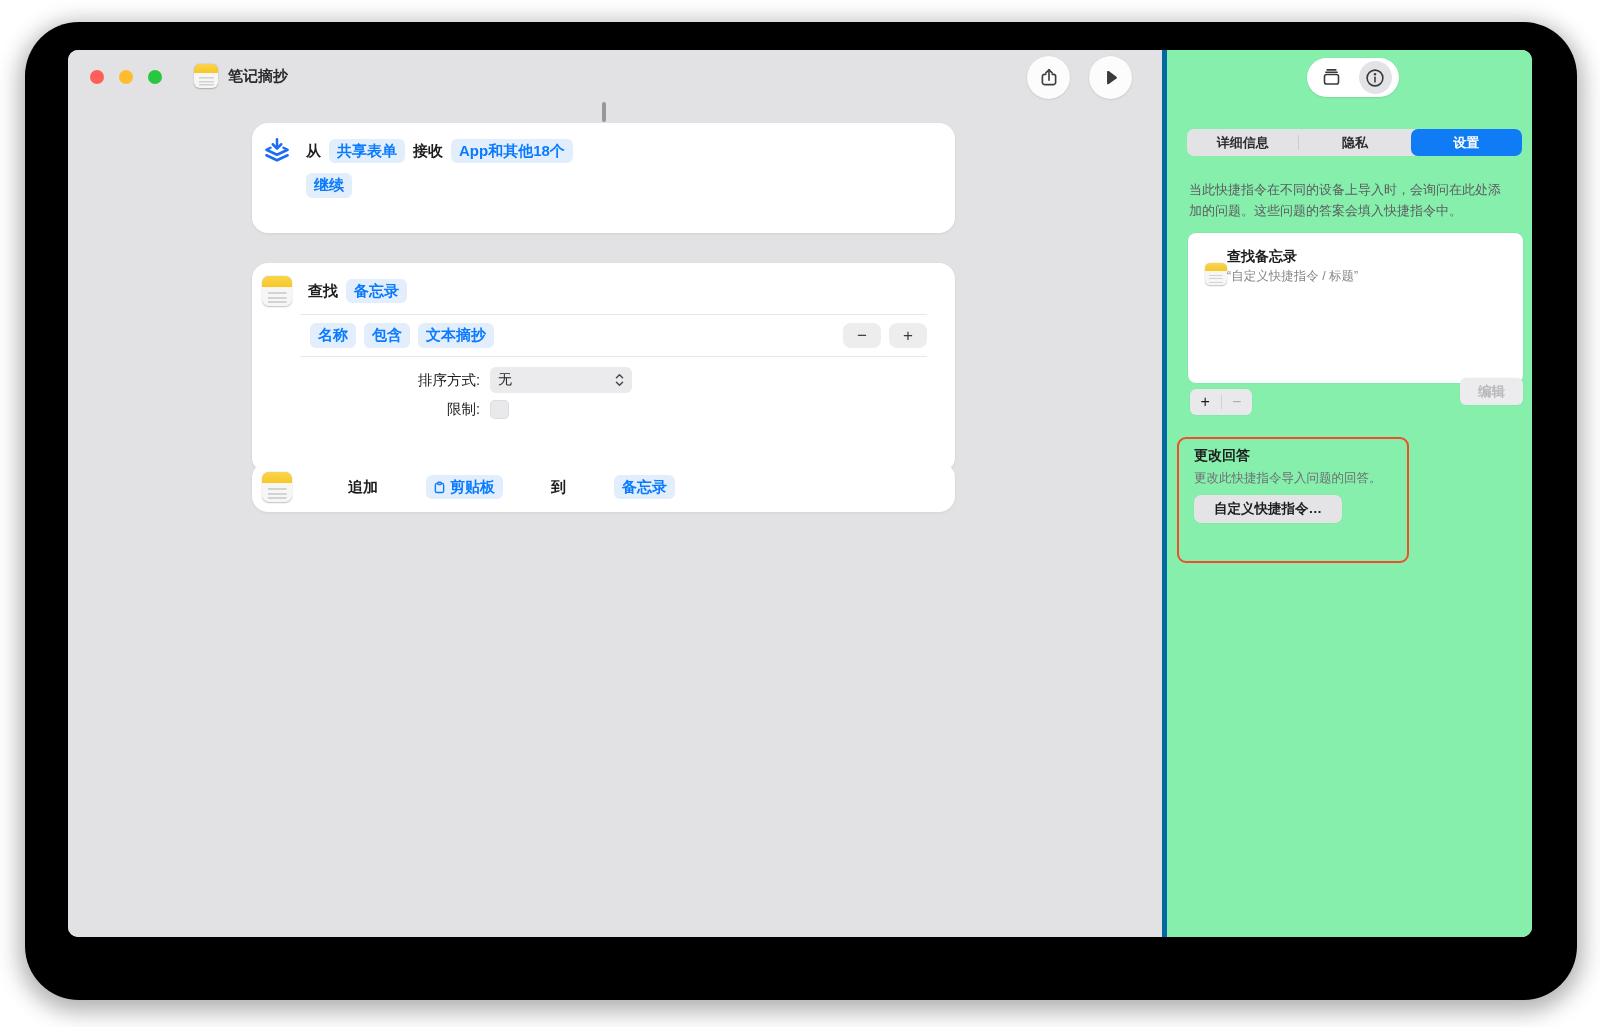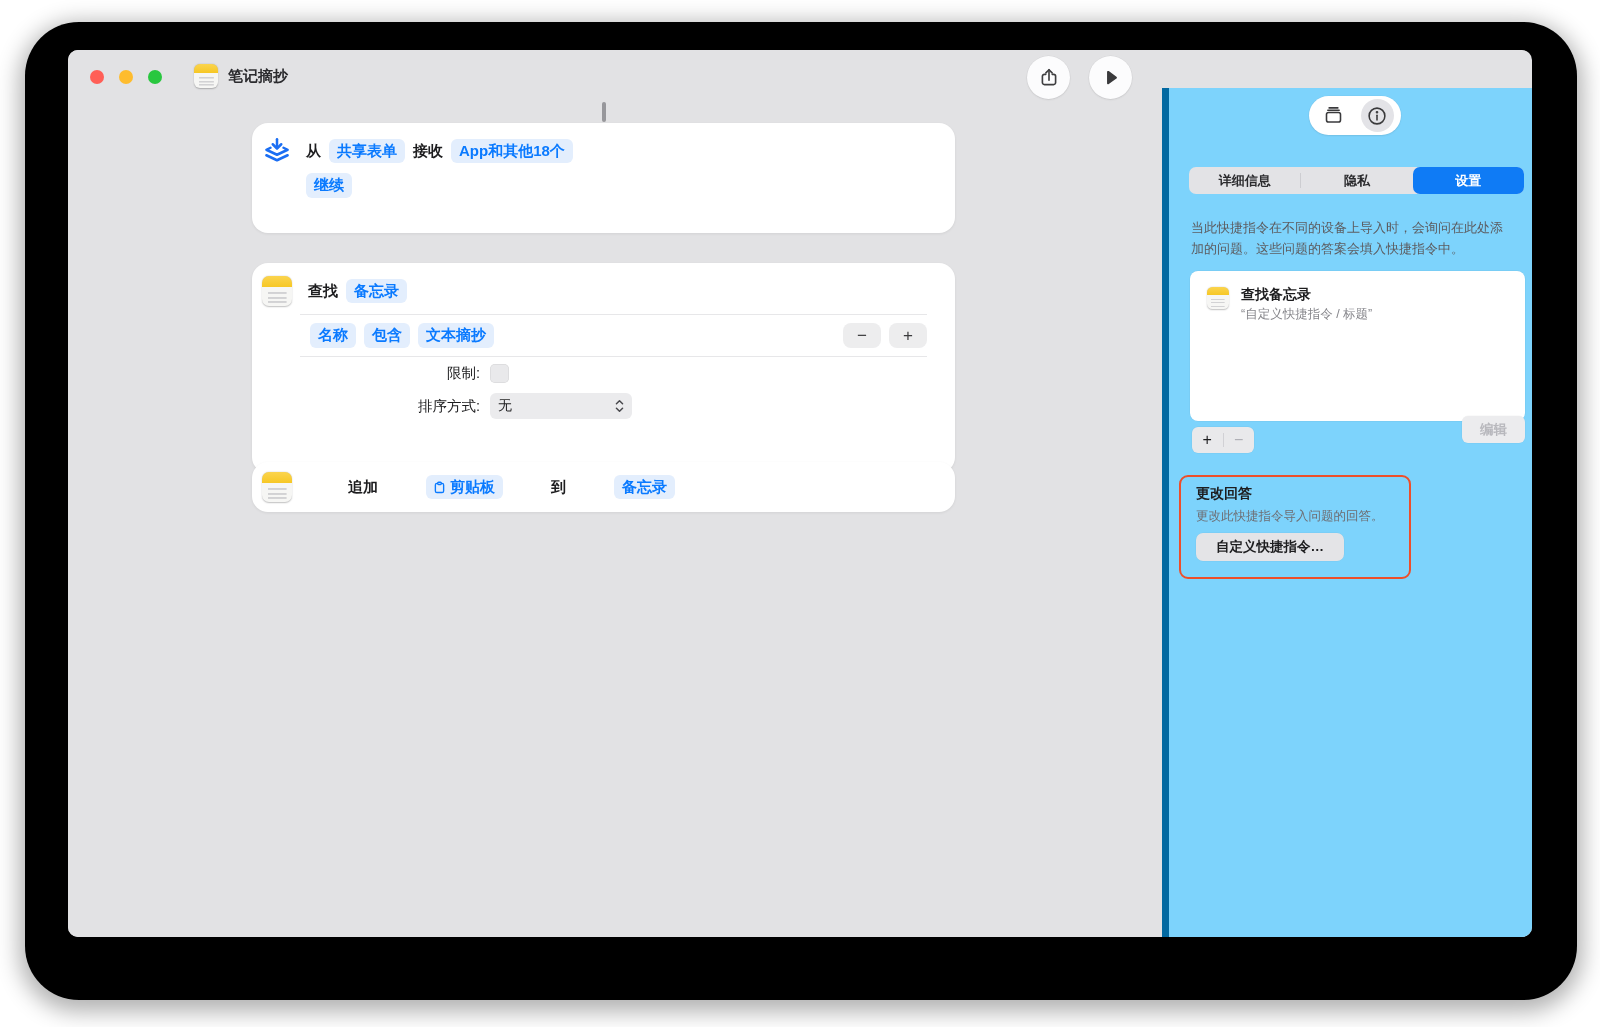--- a/index.html
+++ b/index.html
@@ -53,48 +53,48 @@
       linear-gradient(#d2d2d4,#d2d2d4),
       linear-gradient(#d2d2d4,#d2d2d4),
       linear-gradient(#d2d2d4,#d2d2d4),
       linear-gradient(180deg,#fbd44e 0%,#f6c724 100%);
     background-size:62% 6.5%,62% 6.5%,62% 6.5%,100% 38%;
     background-position:50% 58%,50% 74%,50% 90%,0 0;
     background-repeat:no-repeat;}
   .notes-icon.sm{width:24px;height:24px;border-radius:6px;}
   .notes-icon.xs{width:22px;height:22px;border-radius:5.5px;}
   
-  .sidebar{position:absolute;left:1094px;top:0;width:370px;height:887px;background:#7dd3fc;
-           border-left:7px solid #0369a1;box-sizing:border-box;margin-top:38px;}
+  .sidebar{position:absolute;left:1094px;top:0;width:370px;height:887px;background:#86efac;
+           border-left:5px solid #0369a1;box-sizing:border-box;}
   .seg-pill{position:absolute;left:140px;top:8px;width:92px;height:39px;background:#ffffff;border-radius:20px;
             box-shadow:0 0 0 0.5px rgba(0,0,0,0.04),0 1px 2px rgba(0,0,0,0.07);
             display:flex;align-items:center;justify-content:space-evenly;}
   .seg-cell{width:40px;height:39px;display:flex;align-items:center;justify-content:center;cursor:pointer;}
   .info-circle{width:33px;height:33px;border-radius:50%;background:#e3e3e7;display:flex;align-items:center;justify-content:center;}
   .tabs{position:absolute;left:20px;top:79px;width:335px;height:27px;background:#e3e3e6;border-radius:7px;
         display:flex;align-items:stretch;font-size:13px;font-weight:600;color:#2b2b2e;}
   .tab{flex:1;display:flex;align-items:center;justify-content:center;border-radius:7px;cursor:pointer;}
   .tab.selected{background:#0f7bf5;color:#ffffff;font-weight:700;}
   .tab-sep{width:1px;background:#cdcdd1;margin:6px 0;}
   .hint{position:absolute;left:22px;top:130px;width:322px;font-size:13px;line-height:1.6;color:#5c5c60;}
   .qbox{position:absolute;left:21px;top:183px;width:335px;height:150px;background:#ffffff;border-radius:8px;
         box-shadow:0 0 0 0.5px rgba(0,0,0,0.06);}
-  .qitem{display:flex;align-items:flex-start;gap:12px;padding:14px 12px 0 17px;}
+  .qitem{display:flex;align-items:flex-end;padding:14px 12px 0 17px;}
   .qtitle{font-size:14px;font-weight:700;color:#1d1d1f;line-height:1.3;}
   .qsub{font-size:12.5px;color:#86868b;margin-top:3px;}
   .addrem{position:absolute;left:23px;top:339px;width:62px;height:26px;background:#e9e9eb;border-radius:6px;
           display:flex;align-items:center;box-shadow:0 0 0 0.5px rgba(0,0,0,0.05);}
   .addrem .half{flex:1;text-align:center;font-size:16px;cursor:pointer;line-height:26px;}
   .addrem .half.add{color:#1c1c1e;}
   .addrem .half.rem{color:#aeaeb3;}
   .addrem .vsep{width:1px;height:14px;background:#d1d1d5;}
   .edit-btn{position:absolute;left:293px;top:328px;width:63px;height:27px;background:#ececee;border-radius:6px;
             font-size:13.5px;font-weight:600;color:#b8b8bd;display:flex;align-items:center;justify-content:center;
             box-shadow:0 0 0 0.5px rgba(0,0,0,0.04);cursor:default;text-align:center;}
-  .annot{position:absolute;left:10px;top:387px;width:232px;height:104px;border:2.5px solid #ee4e2a;
+  .annot{position:absolute;left:10px;top:387px;width:232px;height:126px;border:2.5px solid #ee4e2a;
          border-radius:9px;box-sizing:border-box;padding:8px 0 0 15px;}
   .annot-title{font-size:14px;font-weight:700;color:#1d1d1f;}
   .annot-desc{font-size:12.5px;color:#6e6e73;margin-top:5px;}
   .annot-btn{margin-top:8px;width:148px;height:28px;background:#e4e4e7;border-radius:7px;font-size:13.5px;
              font-weight:600;color:#1d1d1f;display:flex;align-items:center;justify-content:center;cursor:pointer;
              box-shadow:0 0 0 0.5px rgba(0,0,0,0.04);}
   svg{display:block;}
 </style>
 </head>
 <body>
@@ -157,34 +157,34 @@
         <div class="divider"></div>
         <div class="filter-row">
           <span class="pill">名称</span>
           <span class="pill">包含</span>
           <span class="pill">文本摘抄</span>
           <span class="spacer"></span>
           <span class="mini-btn">−</span>
           <span class="mini-btn">+</span>
         </div>
         <div class="divider"></div>
-        <div class="param-row" style="margin-top:7px;">
-          <span class="param-label">限制:</span>
-          <div class="checkbox"></div>
-        </div>
         <div class="param-row">
           <span class="param-label">排序方式:</span>
           <div class="dropdown">
             <span>无</span>
             <span class="spacer"></span>
             <svg viewBox="0 0 10 16" width="9" height="14" fill="none" stroke="#48484c" stroke-width="1.7" stroke-linecap="round" stroke-linejoin="round">
               <path d="M1.5 5.5 L5 2 L8.5 5.5"></path>
                 <path d="M1.5 10.5 L5 14 L8.5 10.5"></path>
             </svg>
           </div>
+        </div>
+        <div class="param-row" style="margin-top:7px;">
+          <span class="param-label">限制:</span>
+          <div class="checkbox"></div>
         </div>
       </div>
 
       <div class="card append">
         <div class="row" style="padding:10px 14px 0 10px;gap:48px;">
           <div class="notes-icon" style="margin-right:8px;"></div>
           <span>追加</span>
           <span class="pill">
             <svg viewBox="0 0 24 26" width="11" height="13" fill="none" stroke="#0a7aff" stroke-width="3">
               <rect x="3" y="4" width="18" height="20" rx="3.5"></rect>

